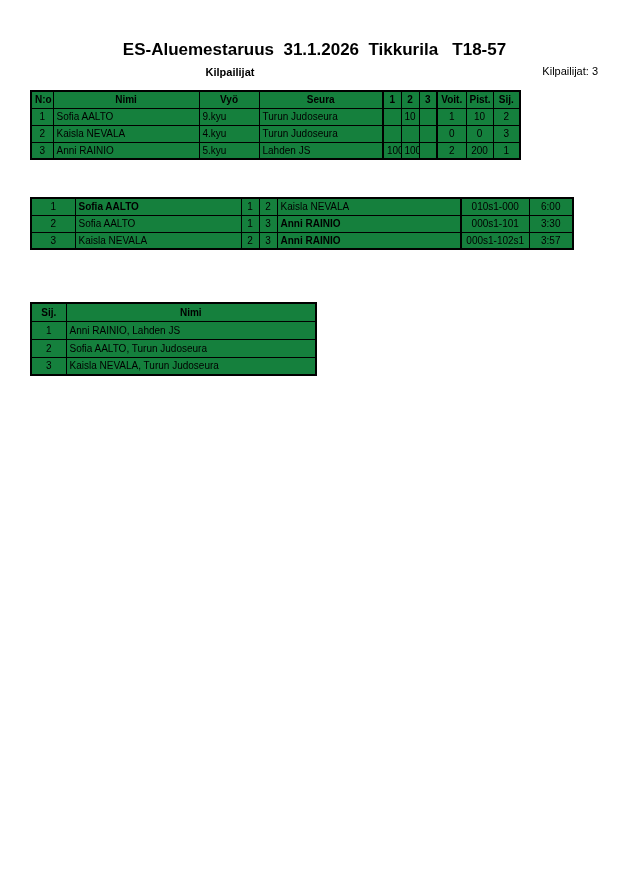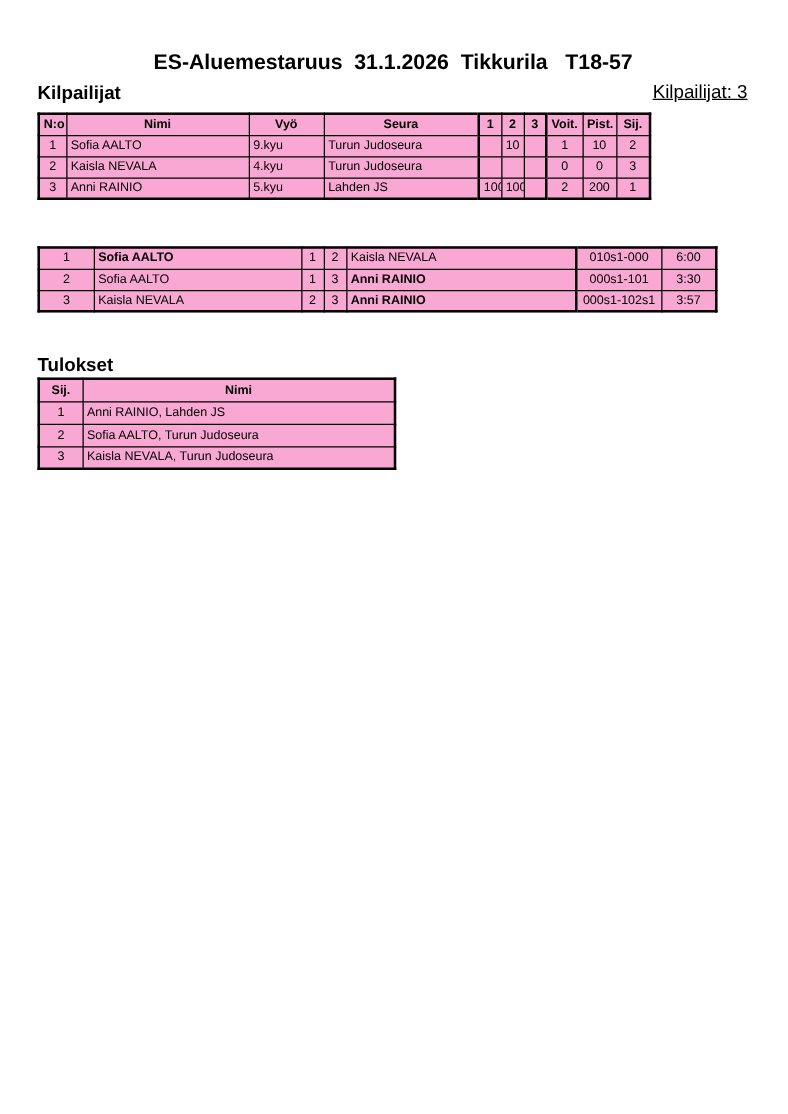--- a/index.html
+++ b/index.html
@@ -18,38 +18,37 @@
     width: 629px;
     text-align: center;
     font-size: 17px;
     font-weight: bold;
     white-space: pre;
   }
   .competitors-count {
     position: absolute;
     top: 65px;
     right: 32px;
-    font-size: 15px;
-    text-decoration: underline;
+    font-size: 11px;
   }
   .section-heading {
     position: absolute;
-    font-size: 15px;
+    font-size: 11px;
     font-weight: bold;
-    text-align: left;
+    text-align: center;
   }
   #heading-kilpailijat { top: 66px;  left: 30px; width: 400px; }
   #heading-ottelut     { top: 180px; left: 30px; width: 542px; }
   #heading-tulokset    { top: 284px; left: 30px; width: 285px; }
 
   table {
     position: absolute;
     border-collapse: collapse;
     table-layout: fixed;
-    background: #f9a8d4;
+    background: #15803d;
     border: 2px solid #000;
   }
   #competitors-table { top: 90px;  left: 30px; width: 489px; }
   #matches-table     { top: 197px; left: 30px; width: 542px; }
   #results-table     { top: 302px; left: 30px; width: 285px; }
 
   th, td {
     border: 1px solid #000;
     font-size: 10px;
     height: 17px;
@@ -175,21 +174,20 @@
       <td class="l">Kaisla NEVALA</td>
       <td class="c">2</td>
       <td class="c">3</td>
       <td class="l bold">Anni RAINIO</td>
       <td class="c thick-left">000s1-102s1</td>
       <td class="c">3:57</td>
     </tr>
   </tbody>
     </table>
 
-  <div class="section-heading" id="heading-tulokset">Tulokset</div>
 
   <table id="results-table">
     <colgroup>
       <col style="width:35px">
         <col style="width:250px">
     </colgroup>
     <tbody>
         <tr>
       <th>Sij.</th>
       <th>Nimi</th>

